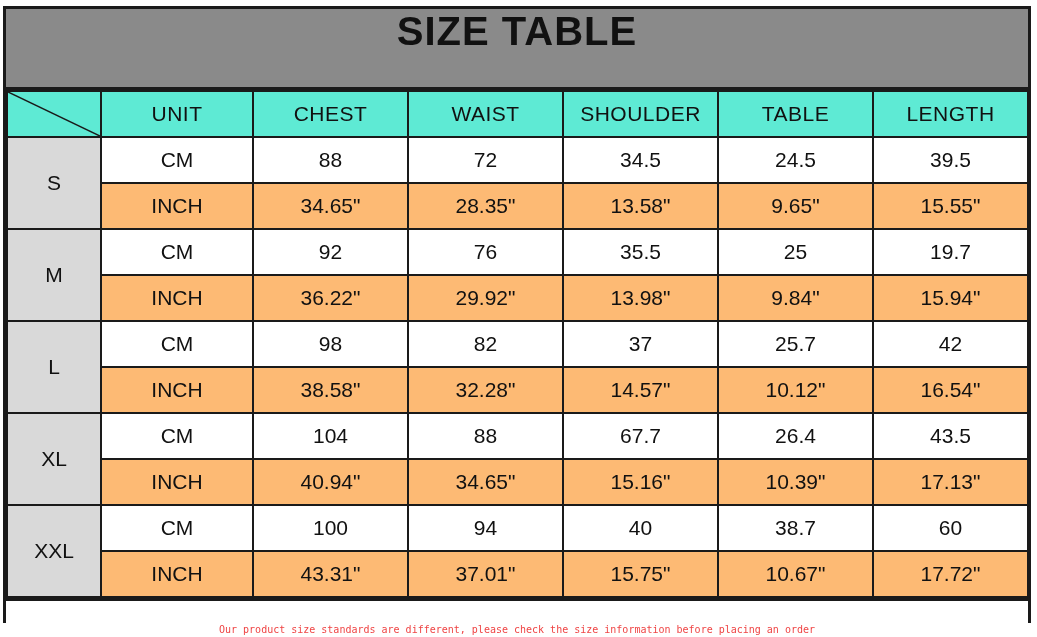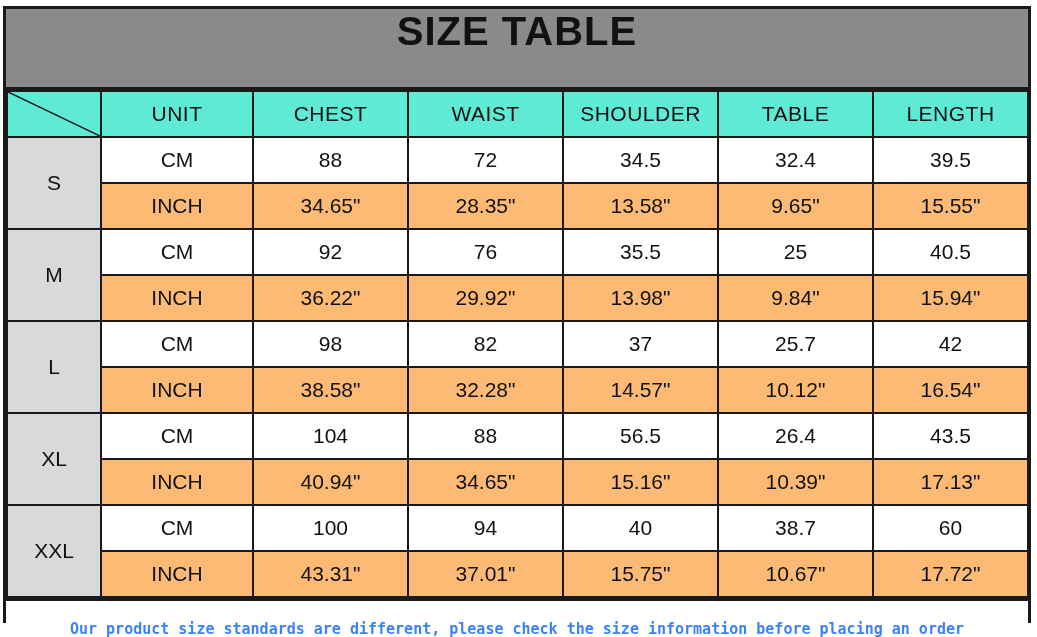--- a/index.html
+++ b/index.html
@@ -93,23 +93,23 @@
   .footer-note {
     border-top: 3px solid #1a1a1a;
     height: 56px;
     display: flex;
     align-items: center;
     justify-content: center;
     background: #ffffff;
   }
   .footer-note span {
     font-family: "DejaVu Sans Mono", monospace;
-    font-size: 15px;
-    color: #3b82f6;
-    font-weight: bold;
+    font-size: 10px;
+    color: #ef4444;
+    font-weight: normal;
     letter-spacing: 0px;
   }
 </style>
 </head>
 <body>
 
 <div class="page">
   <div class="frame">
 
     <div class="title-bar">
@@ -140,40 +140,40 @@
           <td>TABLE</td>
           <td>LENGTH</td>
         </tr>
 
         <tr class="row-cm">
           <td class="size-cell" rowspan="2">S</td>
           <td class="unit-cell">CM</td>
           <td>88</td>
           <td>72</td>
           <td>34.5</td>
-          <td>32.4</td>
+          <td>24.5</td>
           <td>39.5</td>
         </tr>
         <tr class="row-inch">
           <td>INCH</td>
           <td>34.65"</td>
           <td>28.35"</td>
           <td>13.58"</td>
           <td>9.65"</td>
           <td>15.55"</td>
         </tr>
 
         <tr class="row-cm">
           <td class="size-cell" rowspan="2">M</td>
           <td class="unit-cell">CM</td>
           <td>92</td>
           <td>76</td>
           <td>35.5</td>
           <td>25</td>
-          <td>40.5</td>
+          <td>19.7</td>
         </tr>
         <tr class="row-inch">
           <td>INCH</td>
           <td>36.22"</td>
           <td>29.92"</td>
           <td>13.98"</td>
           <td>9.84"</td>
           <td>15.94"</td>
         </tr>
 
@@ -193,21 +193,21 @@
           <td>14.57"</td>
           <td>10.12"</td>
           <td>16.54"</td>
         </tr>
 
         <tr class="row-cm">
           <td class="size-cell" rowspan="2">XL</td>
           <td class="unit-cell">CM</td>
           <td>104</td>
           <td>88</td>
-          <td>56.5</td>
+          <td>67.7</td>
           <td>26.4</td>
           <td>43.5</td>
         </tr>
         <tr class="row-inch">
           <td>INCH</td>
           <td>40.94"</td>
           <td>34.65"</td>
           <td>15.16"</td>
           <td>10.39"</td>
           <td>17.13"</td>

